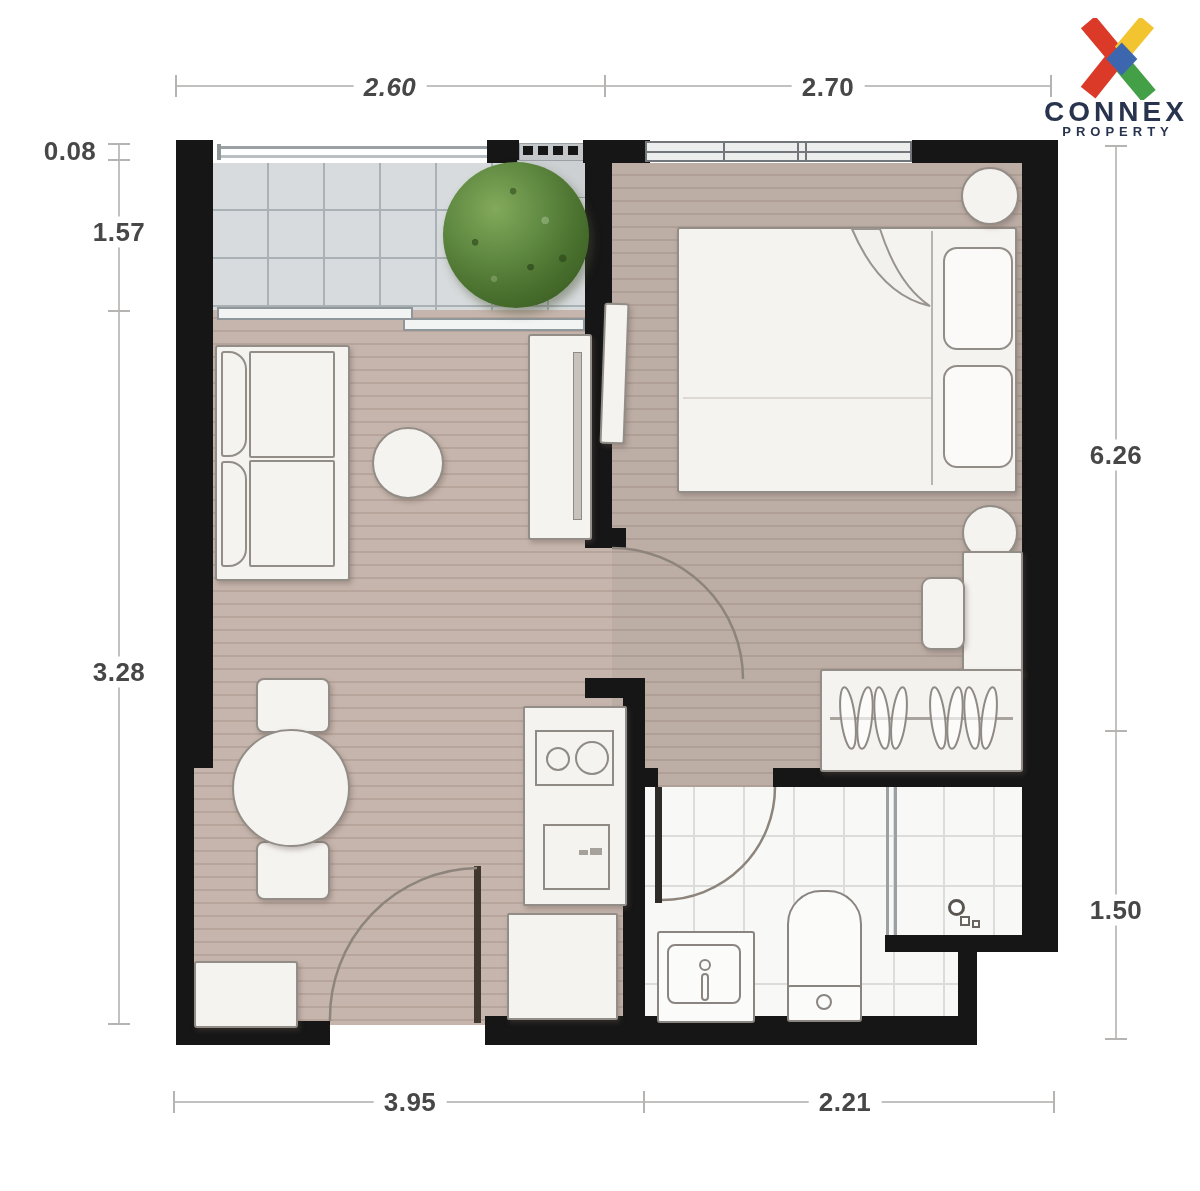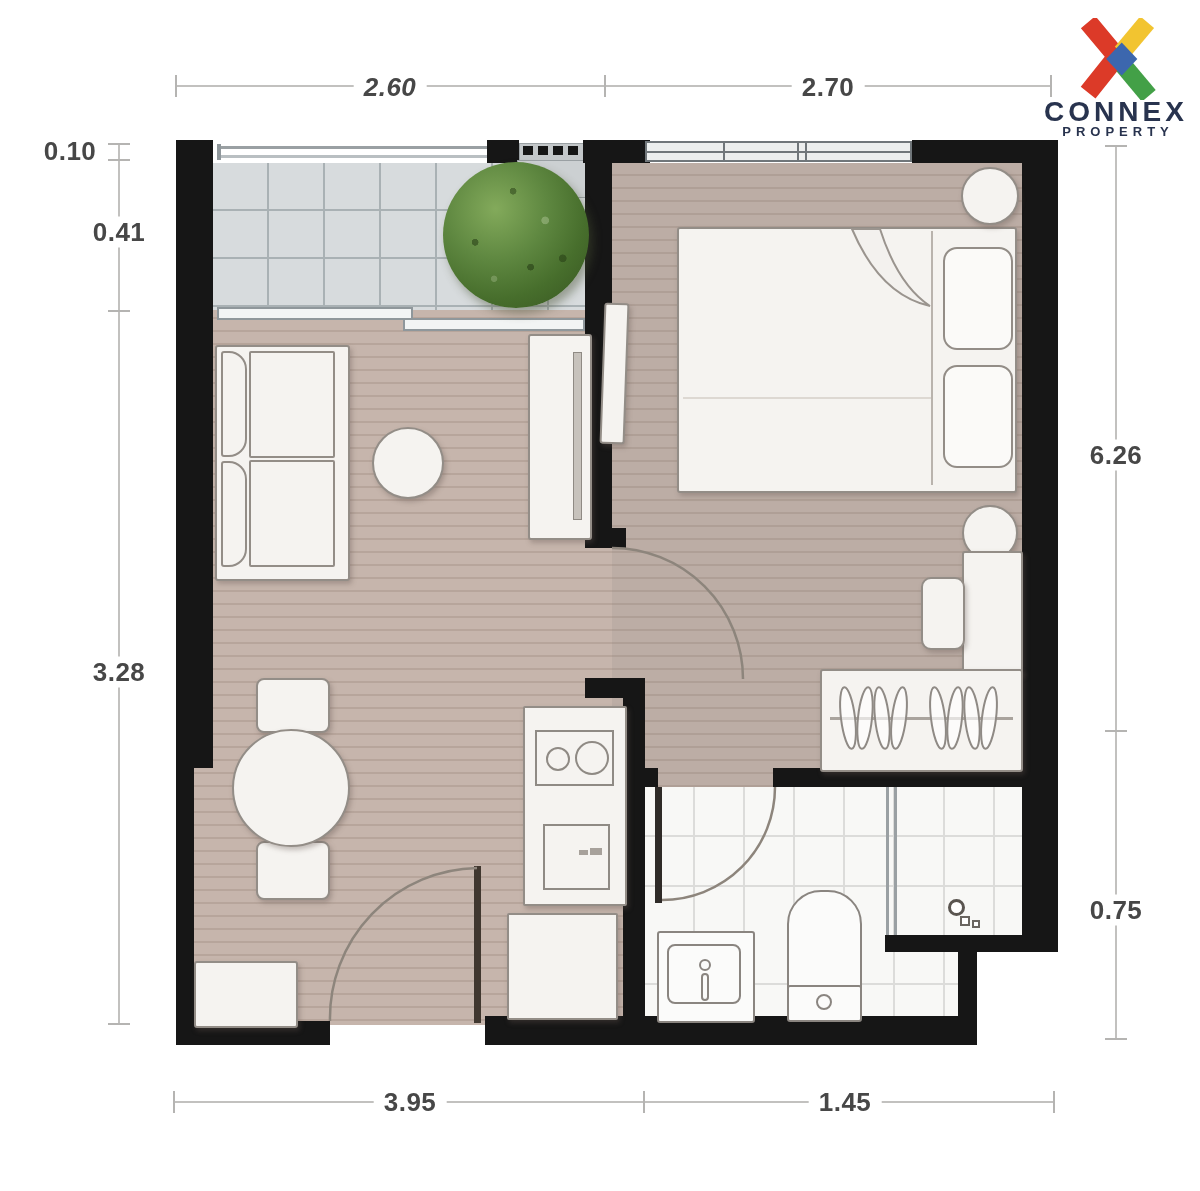--- a/index.html
+++ b/index.html
@@ -184,37 +184,37 @@
   <div class="dim-tick" style="left:604px;top:75px;width:2px;height:22px;"></div>
   <div class="dim-tick" style="left:1050px;top:75px;width:2px;height:22px;"></div>
   <div class="dim-label" style="left:390px;top:87px;font-style:italic;">2.60</div>
   <div class="dim-label" style="left:828px;top:87px;text-align:center;">2.70</div>
 
   <div class="dim-line" style="left:174px;top:1101px;width:881px;height:2px;"></div>
   <div class="dim-tick" style="left:173px;top:1091px;width:2px;height:22px;"></div>
   <div class="dim-tick" style="left:643px;top:1091px;width:2px;height:22px;"></div>
   <div class="dim-tick" style="left:1053px;top:1091px;width:2px;height:22px;"></div>
   <div class="dim-label" style="left:410px;top:1102px;">3.95</div>
-  <div class="dim-label" style="left:845px;top:1102px;">1.45</div>
+  <div class="dim-label" style="left:845px;top:1102px;">2.21</div>
 
   <div class="dim-line" style="left:118px;top:144px;width:2px;height:881px;"></div>
   <div class="dim-tick" style="left:108px;top:143px;width:22px;height:2px;"></div>
   <div class="dim-tick" style="left:108px;top:159px;width:22px;height:2px;"></div>
   <div class="dim-tick" style="left:108px;top:310px;width:22px;height:2px;"></div>
   <div class="dim-tick" style="left:108px;top:1023px;width:22px;height:2px;"></div>
-  <div class="dim-label" style="left:70px;top:151px;">0.10</div>
-  <div class="dim-label" style="left:119px;top:232px;">0.41</div>
+  <div class="dim-label" style="left:70px;top:151px;">0.08</div>
+  <div class="dim-label" style="left:119px;top:232px;">1.57</div>
   <div class="dim-label" style="left:119px;top:672px;">3.28</div>
 
   <div class="dim-line" style="left:1115px;top:146px;width:2px;height:894px;"></div>
   <div class="dim-tick" style="left:1105px;top:145px;width:22px;height:2px;"></div>
   <div class="dim-tick" style="left:1105px;top:730px;width:22px;height:2px;"></div>
   <div class="dim-tick" style="left:1105px;top:1038px;width:22px;height:2px;"></div>
   <div class="dim-label" style="left:1116px;top:455px;">6.26</div>
-  <div class="dim-label" style="left:1116px;top:910px;">0.75</div>
+  <div class="dim-label" style="left:1116px;top:910px;">1.50</div>
 
   <svg class="overlay" style="left:1075px;top:18px;" width="82" height="82" viewBox="0 0 100 100">
     <polyline points="16,5 51,47 16,91" fill="none" stroke="#DC3A28" stroke-width="23"></polyline>
     <line x1="88" y1="5" x2="57" y2="42" stroke="#F2C430" stroke-width="22"></line>
     <line x1="59" y1="58" x2="90" y2="95" stroke="#43A047" stroke-width="22"></line>
     <polygon points="57,30 76,50 57,70 38,50" fill="#3C67AE"></polygon>
   </svg>
   <div class="logo-name">CONNEX</div>
   <div class="logo-sub">PROPERTY</div>
 

